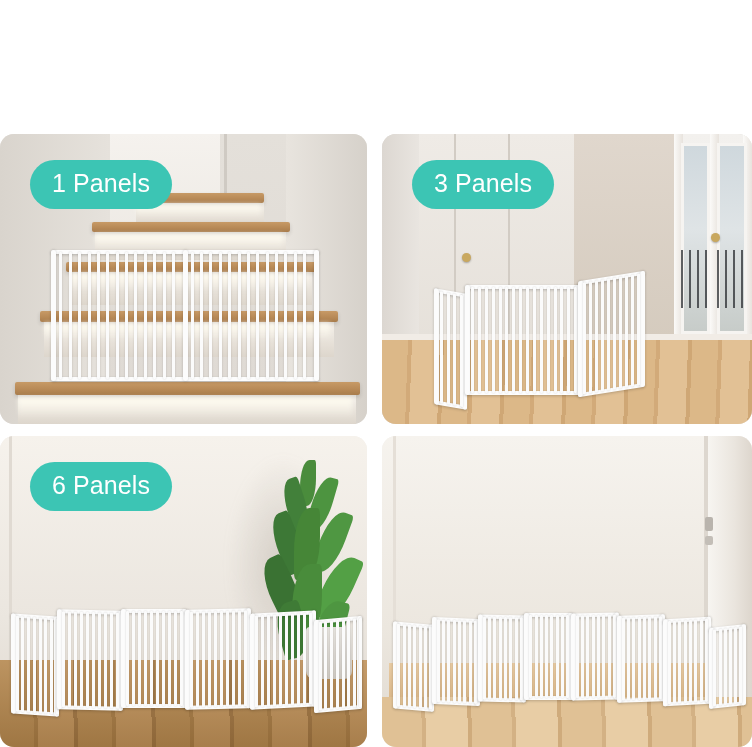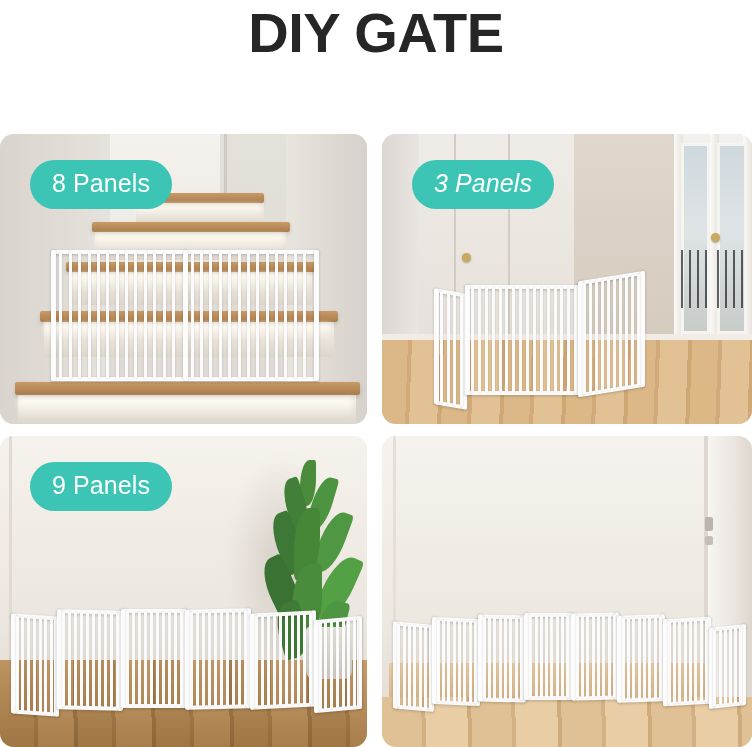--- a/index.html
+++ b/index.html
@@ -148,21 +148,21 @@
     position: absolute; left: 0; top: 0; width: 100%; height: 100%;
   }
   .bar {
     position: absolute; top: 2px; bottom: 2px; width: 3px;
     background: #fbfbfb;
     box-shadow: 0 0 2px rgba(0,0,0,.18);
     border-radius: 1px;
   }
 
   
-  .sc-room { background: #ddd8d2; font-style: italic; }
+  .sc-room { background: #ddd8d2; }
   .sc-room .r-wallL {
     position: absolute; left: 0; top: 0; width: 10%; height: 100%;
     background: linear-gradient(90deg,#dcd7d1,#e9e5e0);
   }
   .sc-room .r-doorpanel {
     position: absolute; left: 10%; top: 0; width: 42%; height: 77%;
     background: linear-gradient(180deg,#efebe6 0%, #e5e0d9 100%);
   }
   .sc-room .r-doorline {
     position: absolute; top: 0; width: 2px; height: 77%;
@@ -286,21 +286,20 @@
   .sc-eight .e-skirt {
     position: absolute; left: 2%; right: 10%; bottom: 16%;
     height: 11%;
     background: linear-gradient(180deg,#e8cba3 0%, #dcb98b 100%);
   }
 </style>
 </head>
 <body>
 
 <div class="header">
-  <div class="title">DIY GATE</div>
 </div>
 
 <div class="grid">
 
   <div class="cell c0">
     <div class="photo sc-stair">
       <div class="wall-l"></div>
       <div class="wall-c"></div>
       <div class="wall-r"></div>
       <div class="door-edge"></div>
@@ -354,21 +353,21 @@
           <div class="bar" style="left:73%"></div>
             <div class="bar" style="left:76.5%"></div>
           <div class="bar" style="left:80%"></div>
             <div class="bar" style="left:83.5%"></div>
           <div class="bar" style="left:87%"></div>
             <div class="bar" style="left:90.5%"></div>
           <div class="bar" style="left:94%"></div>
         </div>
       </div>
 
-      <div class="badge">8 Panels</div>
+      <div class="badge">1 Panels</div>
     </div>
   </div>
 
   <div class="cell c1">
     <div class="photo sc-room">
       <div class="r-wallL"></div>
       <div class="r-doorpanel"></div>
       <div class="r-doorline" style="left:19.5%;"></div>
       <div class="r-doorline" style="left:34%;"></div>
       <div class="r-knob"></div>
@@ -575,21 +574,21 @@
             <div class="bar" style="left:22%"></div>
           <div class="bar" style="left:34%"></div>
             <div class="bar" style="left:46%"></div>
           <div class="bar" style="left:58%"></div>
             <div class="bar" style="left:70%"></div>
           <div class="bar" style="left:82%"></div>
             <div class="bar" style="left:94%"></div>
         </div>
       </div>
 
-      <div class="badge">9 Panels</div>
+      <div class="badge">6 Panels</div>
     </div>
   </div>
 
   <div class="cell c3">
     <div class="photo sc-eight">
       <div class="e-wall"></div>
       <div class="e-edgeL"></div>
       <div class="e-doorjamb"></div>
       <div class="e-door"></div>
       <div class="e-handle"></div>

